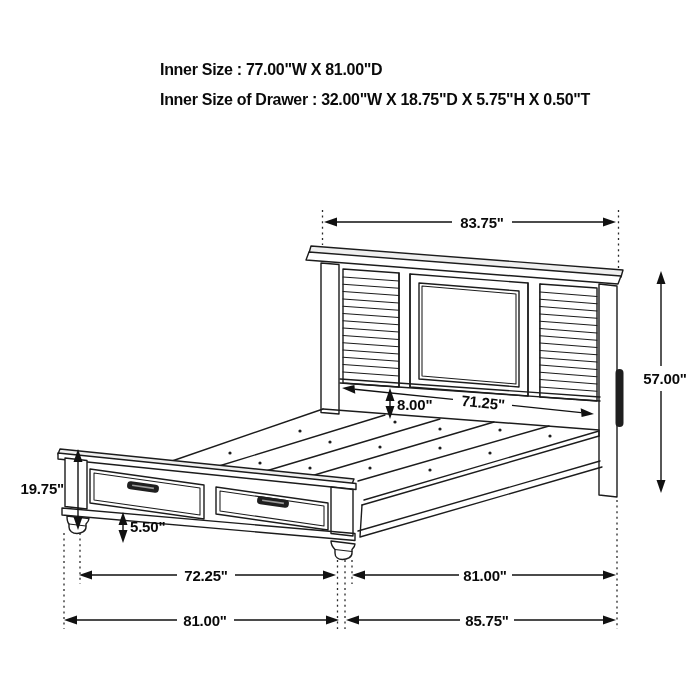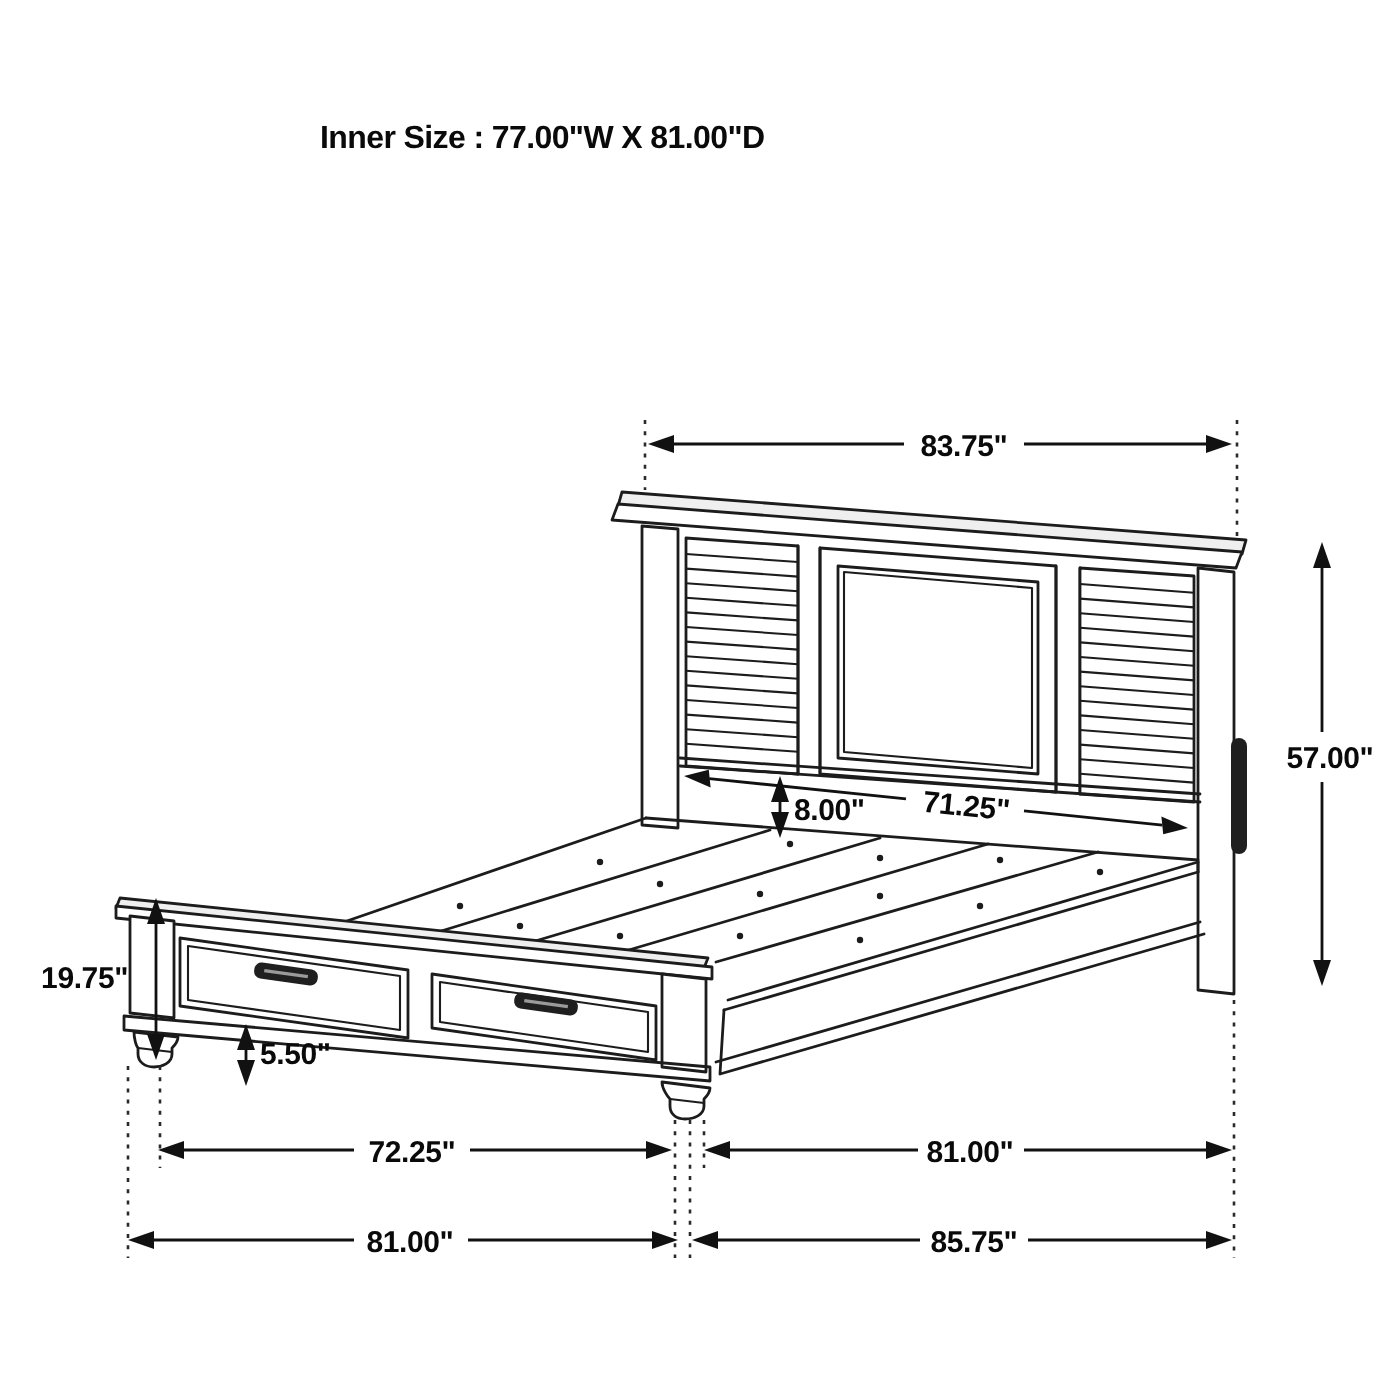--- a/index.html
+++ b/index.html
@@ -19,20 +19,21 @@
   .dtx{font-family:"Liberation Sans","DejaVu Sans",sans-serif;font-size:15px;font-weight:bold;fill:#0a0a0a;letter-spacing:-0.2px;}
   .sdot{fill:#1c1c1c;stroke:none;}
 </style>
 </head>
 <body>
 
 <div class="canvas">
 
   <div class="hdr">
     <div>Inner Size : 77.00"W X 81.00"D</div>
+    <div>Inner Size of Drawer : 32.00"W X 18.75"D X 5.75"H X 0.50"T</div>
   </div>
 
   <svg width="700" height="700" viewBox="0 0 700 700">
 
     <g>
 
       <polygon class="gfill" points="311,246 623,270 621,277 309,253"></polygon>
       <polygon class="wfill" points="309,252 621,276 618,284 306,260"></polygon>
 
       <polygon class="wfill" points="321,263 339,264.5 339,414 321,412.5"></polygon>

